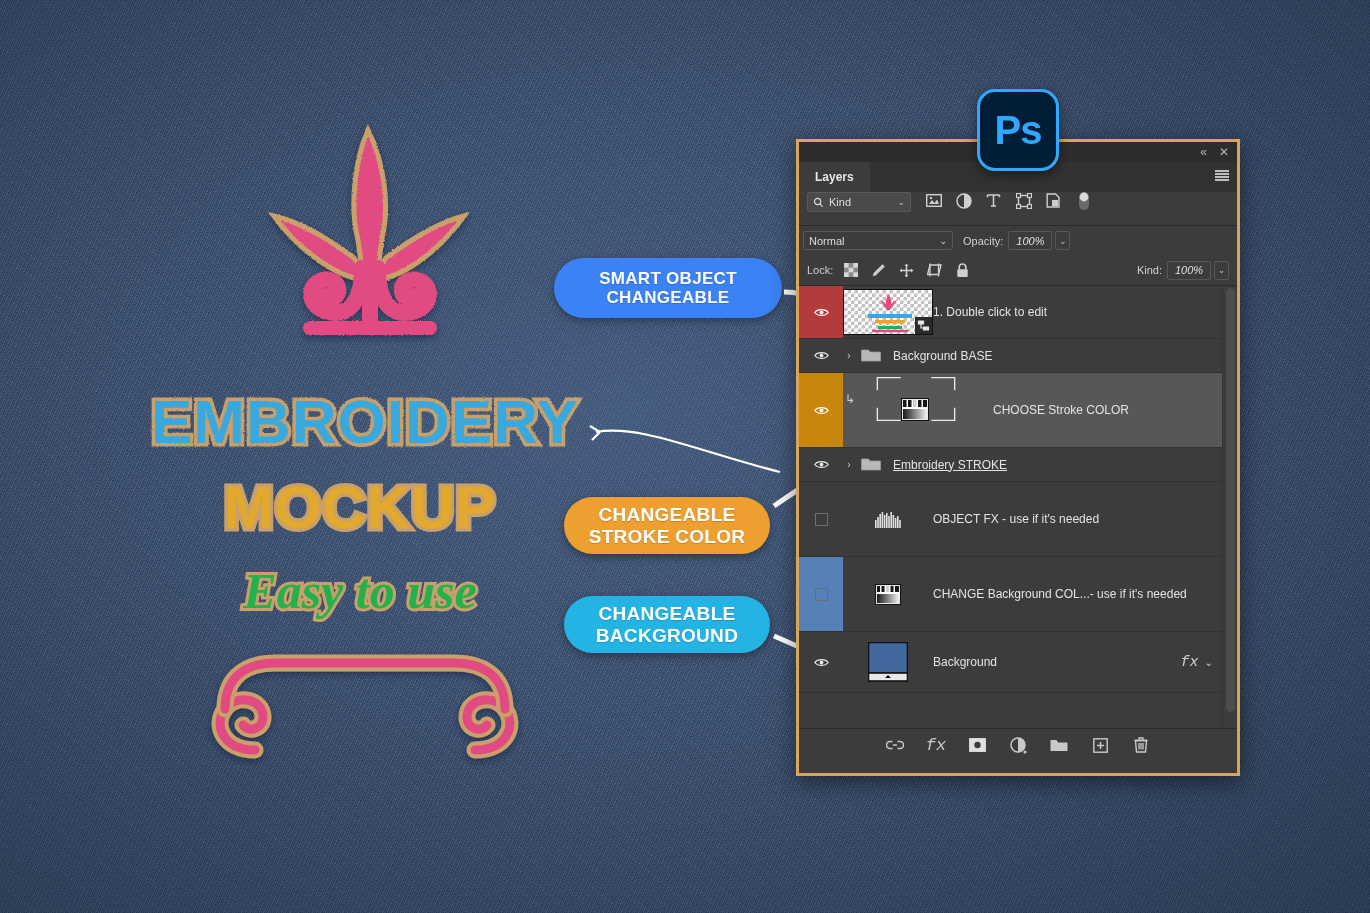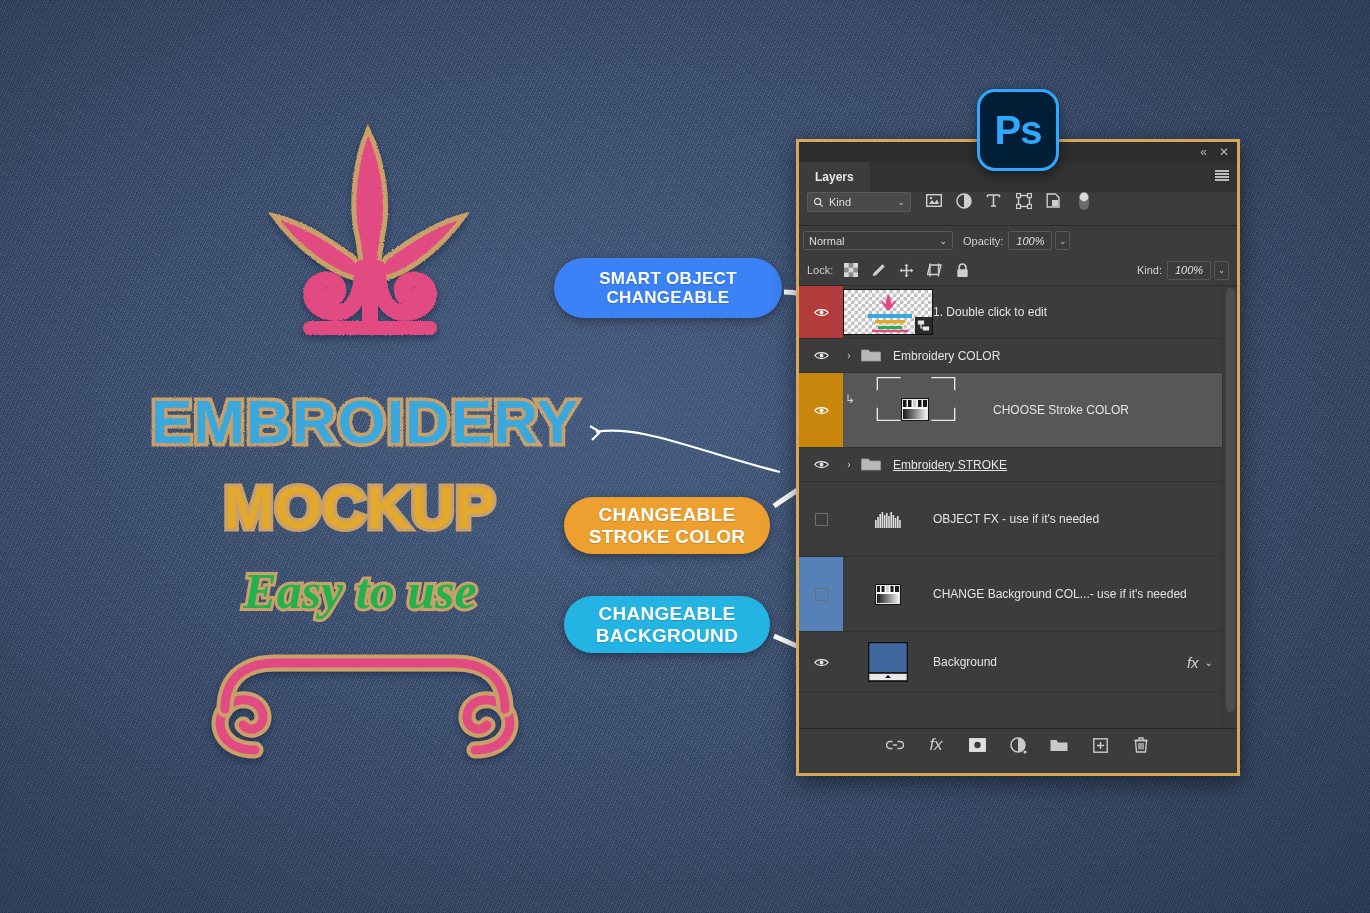--- a/index.html
+++ b/index.html
@@ -106,21 +106,21 @@
     display:flex;align-items:center;height:52px;border-bottom:1px solid #323232;
     background:#3c3c3c;position:relative;
   }
   .layer-row.selected{background:#575757;}
   .eyecol{width:44px;height:100%;display:flex;align-items:center;justify-content:center;flex:0 0 auto;}
   .eye{width:15px;height:11px;}
   .thumbcol{width:90px;display:flex;align-items:center;justify-content:center;flex:0 0 auto;position:relative;}
   .layer-name{font-size:12px;color:#e3e3e3;flex:1;}
   .layer-name.underline{text-decoration:underline;}
   .fxcol{margin-left:auto;padding-right:24px;display:flex;align-items:center;gap:6px;color:#d0d0d0;}
-  .fx-it{font-style:italic;font-family:Liberation Sans, sans-serif;font-size:15px;}
+  .fx-it{font-style:italic;font-family:Liberation Mono, monospace;font-size:15px;}
   .group-arrow{width:12px;text-align:center;color:#cfcfcf;font-size:10px;}
   .folder{width:20px;height:15px;}
   .chk{width:13px;height:13px;border:1px solid #6e6e6e;background:transparent;box-sizing:border-box;}
   .sel-brackets{position:absolute;left:14px;top:4px;width:118px;height:44px;}
   .clipmark{position:absolute;left:2px;top:19px;color:#cfcfcf;font-size:12px;}
 
   .scroll-track{position:absolute;right:0;top:0;width:14px;height:100%;background:#3c3c3c;border-left:1px solid #343434;}
   .scroll-thumb{position:absolute;right:2px;top:2px;width:9px;height:96%;background:#4d4d4d;border-radius:5px;}
 
   .panel-bottom{height:32px;background:#3c3c3c;display:flex;align-items:center;justify-content:center;gap:23px;flex:0 0 auto;border-top:1px solid #2b2b2b;}
@@ -387,21 +387,21 @@
           <path d="M1 6 C4 1.5 14 1.5 17 6 C14 10.5 4 10.5 1 6Z" fill="none" stroke="#e6e6e6" stroke-width="1.5"></path>
           <circle cx="9" cy="6" r="2.3" fill="#e6e6e6"></circle>
         </svg>
       </div>
       <span class="group-arrow">›</span>
       <span style="margin-left:6px">
         <svg class="folder" viewBox="0 0 20 15">
             <path d="M0.5 3 V14 H19.5 V5 H9 L7.5 3 Z" fill="#b8b8b8" stroke="#9a9a9a" stroke-width="0.8"></path>
           </svg>
       </span>
-      <div class="layer-name" style="margin-left:12px">Embroidery COLOR</div>
+      <div class="layer-name" style="margin-left:12px">Background BASE</div>
     </div>
 
     <div class="layer-row selected" style="height:74px">
       <div class="eyecol" style="background:#c8860c;align-self:stretch;height:auto">
         <svg class="eye" viewBox="0 0 18 12">
           <path d="M1 6 C4 1.5 14 1.5 17 6 C14 10.5 4 10.5 1 6Z" fill="none" stroke="#ffffff" stroke-width="1.5"></path>
           <circle cx="9" cy="6" r="2.3" fill="#ffffff"></circle>
         </svg>
       </div>
       <div style="position:relative;width:150px;height:74px;flex:0 0 auto;">

